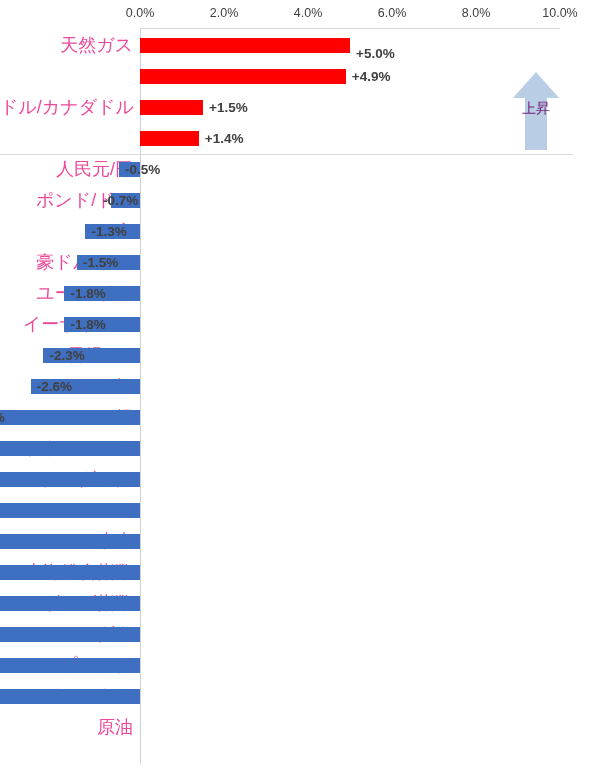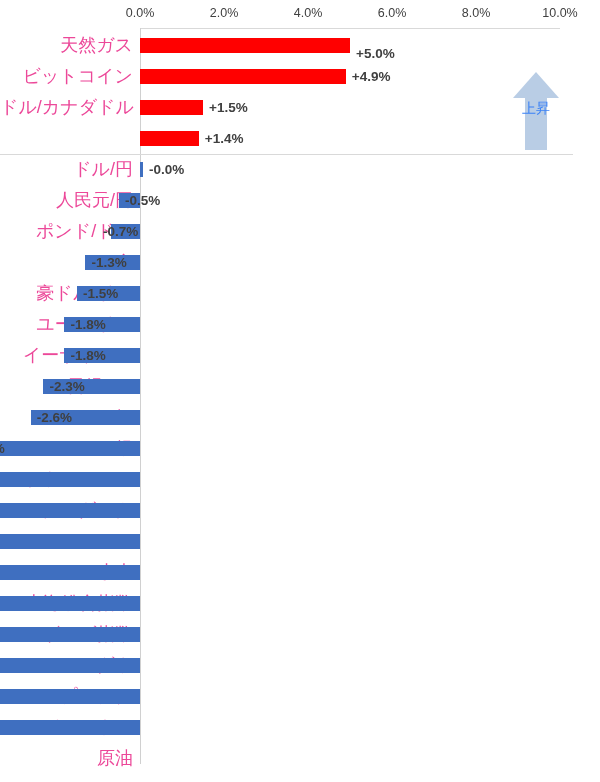--- a/index.html
+++ b/index.html
@@ -143,21 +143,21 @@
     border-left: 23px solid transparent;
     border-right: 23px solid transparent;
     border-top: 26px solid #fbd5b5;
   }
   .arrow-text {
     position: absolute;
     left: 0;
     width: 46px;
     text-align: center;
     font-size: 14px;
-    color: #3b82f6;
+    color: #701a75;
     line-height: 1.15;
   }
   .arrow-up .arrow-text { top: 28px; }
   .arrow-down .arrow-text { top: 4px; }
 </style>
 </head>
 <body>
 
 <div id="chart">
 
@@ -173,37 +173,31 @@
   <div class="zero-line"></div>
   <div class="sep-line" id="sep-line" style="top: 154px;"></div>
 
   <div class="plot" id="plot">
       <div class="row">
         <div class="cat">天然ガス</div>
         <div class="bar up" style="left: 140px; width: 210px;"></div>
         <div class="val" style="left: 356px; margin-top: 8px;">+5.0%</div>
       </div>
       <div class="row">
-        <div class="cat">ビットコイン</div>
         <div class="bar up" style="left: 140px; width: 205.8px;"></div>
         <div class="val" style="left: 351.8px;">+4.9%</div>
       </div>
       <div class="row">
         <div class="cat">ドル/カナダドル</div>
         <div class="bar up" style="left: 140px; width: 63px;"></div>
         <div class="val" style="left: 209px;">+1.5%</div>
       </div>
       <div class="row">
         <div class="bar up" style="left: 140px; width: 58.8px;"></div>
         <div class="val" style="left: 204.8px;">+1.4%</div>
-      </div>
-      <div class="row">
-        <div class="cat">ドル/円</div>
-        <div class="bar down" style="left: 140px; width: 3px;"></div>
-        <div class="val" style="left: 149px;">-0.0%</div>
       </div>
       <div class="row">
         <div class="cat">人民元/円</div>
         <div class="bar down" style="left: 119px; width: 21px;"></div>
         <div class="val" style="left: 125px; text-align: right;">-0.5%</div>
       </div>
       <div class="row">
         <div class="cat">ポンド/ドル</div>
         <div class="bar down" style="left: 110.6px; width: 29.4px;"></div>
         <div class="val" style="left: 103px;">-0.7%</div>

